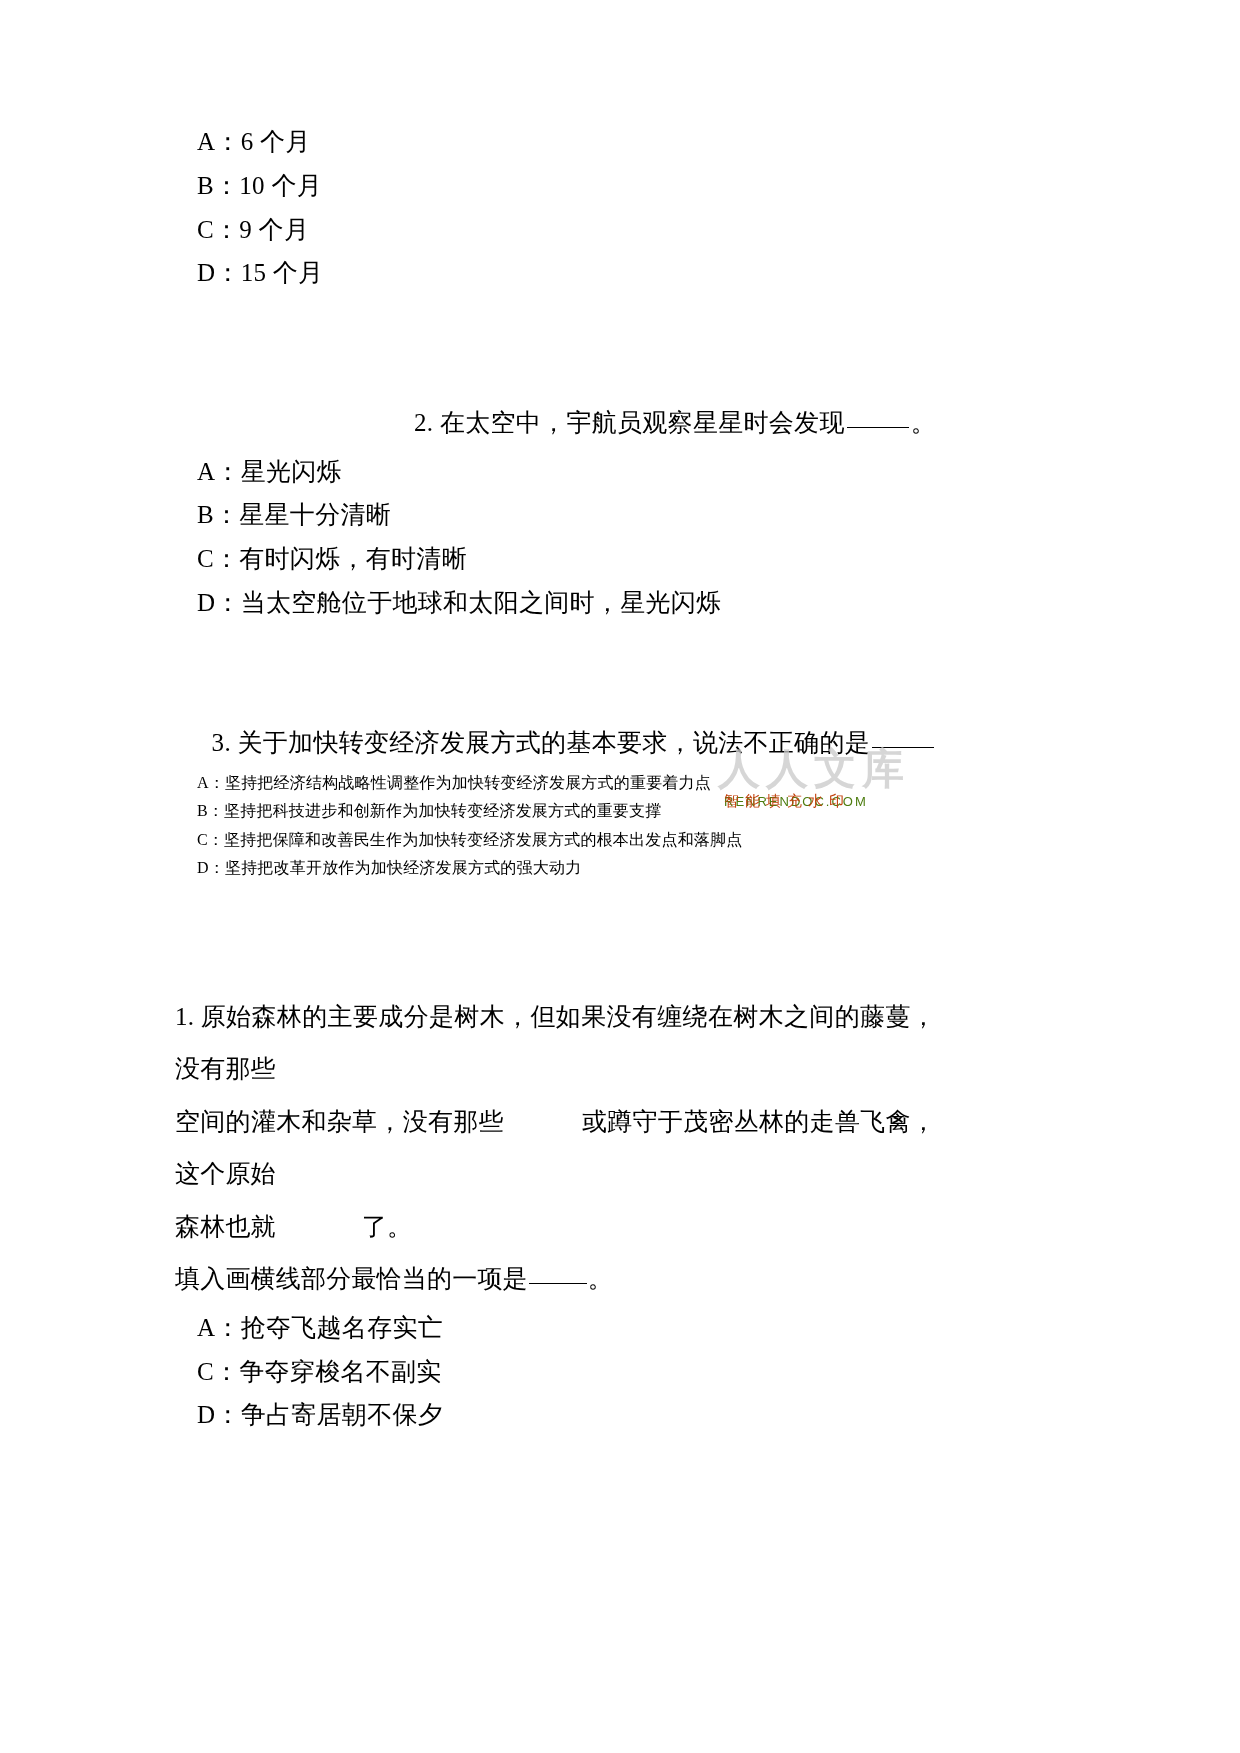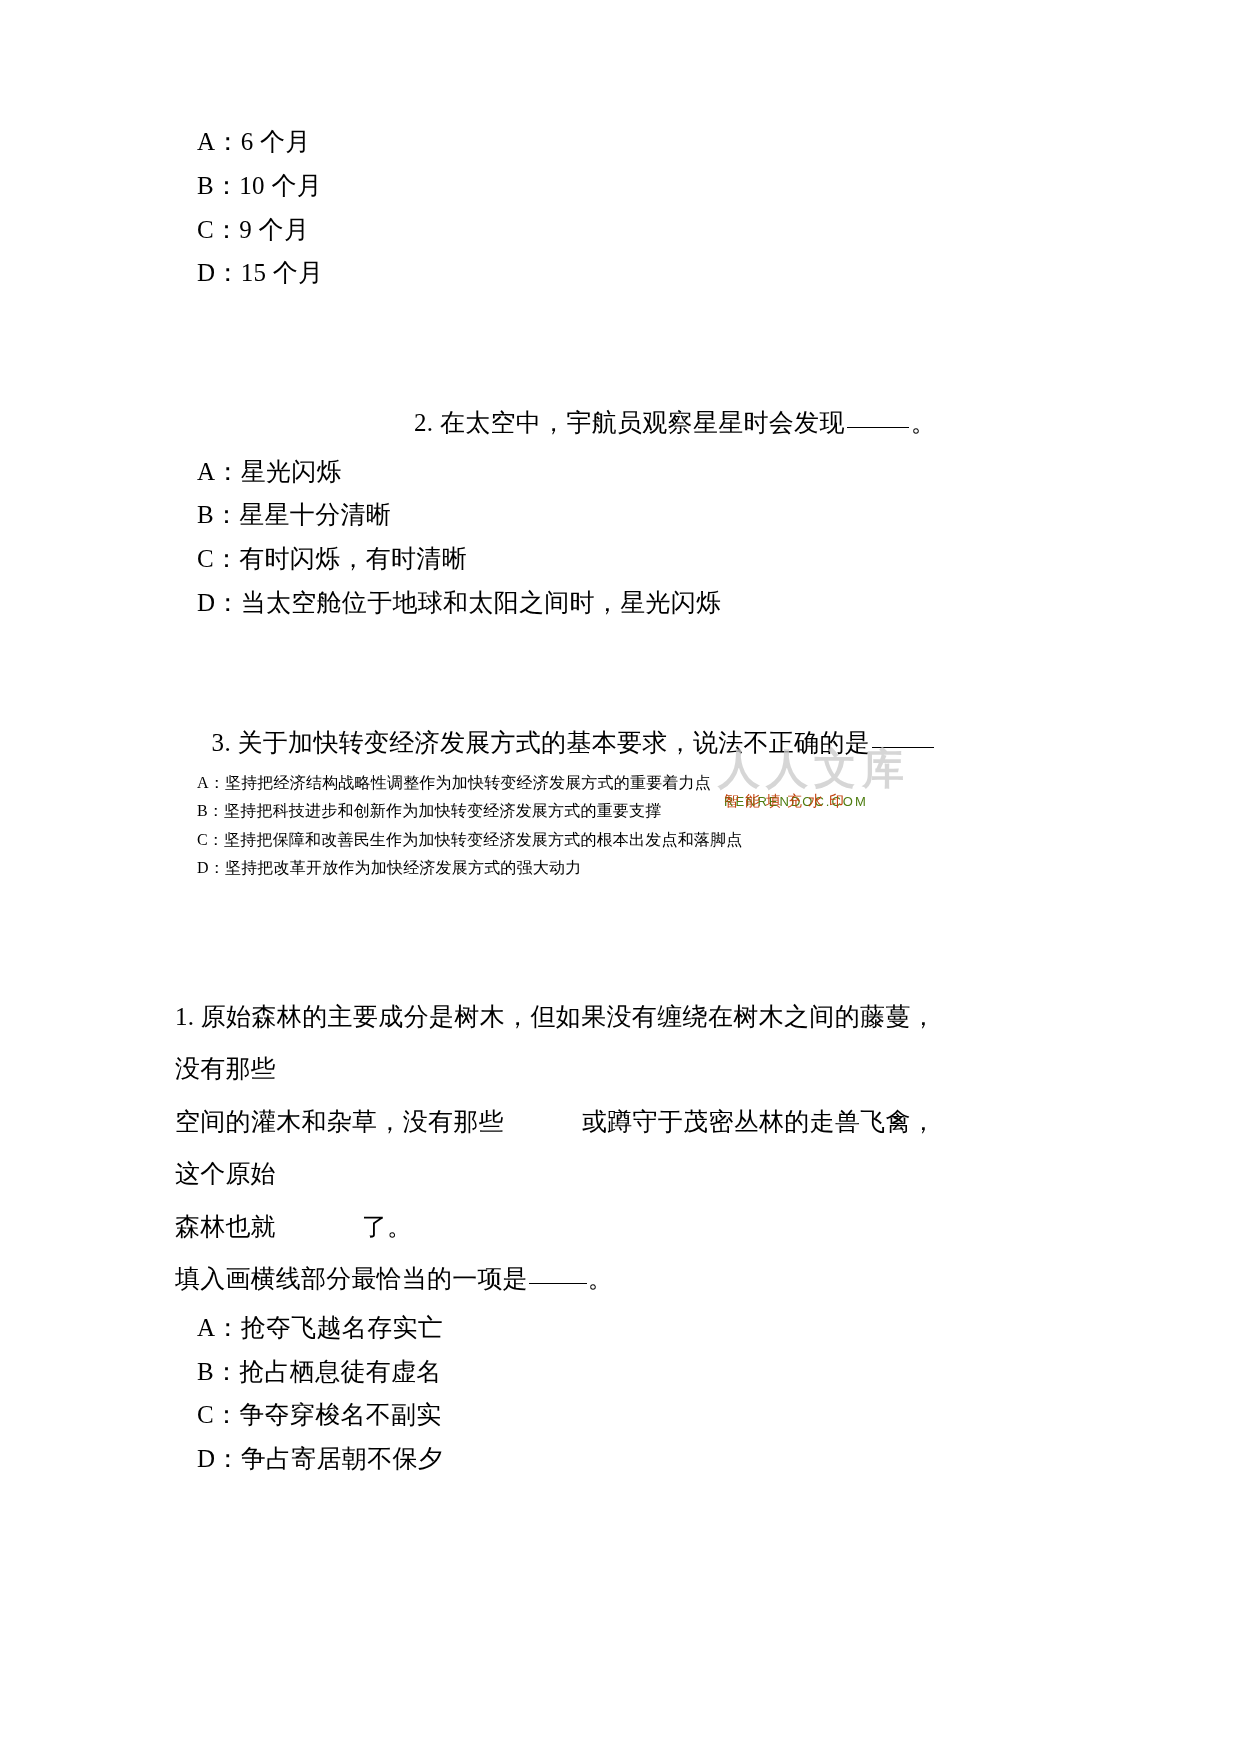--- a/index.html
+++ b/index.html
@@ -145,21 +145,20 @@
     <div class="opt-wide">B：坚持把科技进步和创新作为加快转变经济发展方式的重要支撑</div>
     <div class="opt-wide">C：坚持把保障和改善民生作为加快转变经济发展方式的根本出发点和落脚点</div>
     <div class="opt-wide">D：坚持把改革开放作为加快经济发展方式的强大动力</div>
   </div>
 
   <div class="gap-xl"></div>
 
   <div class="q-block">
     <p class="stem-multi"><span>1. 原始森林的主要成分是树木，但如果没有缠绕在树木之间的藤蔓，没有那些</span><br><span>空间的灌木和杂草，没有那些</span><span class="inline-gap"></span><span>或蹲守于茂密丛林的走兽飞禽，这个原始</span><br><span>森林也就</span><span class="inline-gap2"></span><span>了。</span><br><span>填入画横线部分最恰当的一项是</span><span class="blank-sm"></span><span>。</span></p>
     <div class="opt">A：抢夺飞越名存实亡</div>
-    <div class="opt">B：抢占栖息徒有虚名</div>
     <div class="opt">C：争夺穿梭名不副实</div>
     <div class="opt">D：争占寄居朝不保夕</div>
   </div>
 
 </div>
 
 <div class="watermark">
   <div class="wm-main">人人文库</div>
   <div class="wm-sub">RENRENDOC.COM</div>
   <div class="wm-cn">智能填充水印</div>

